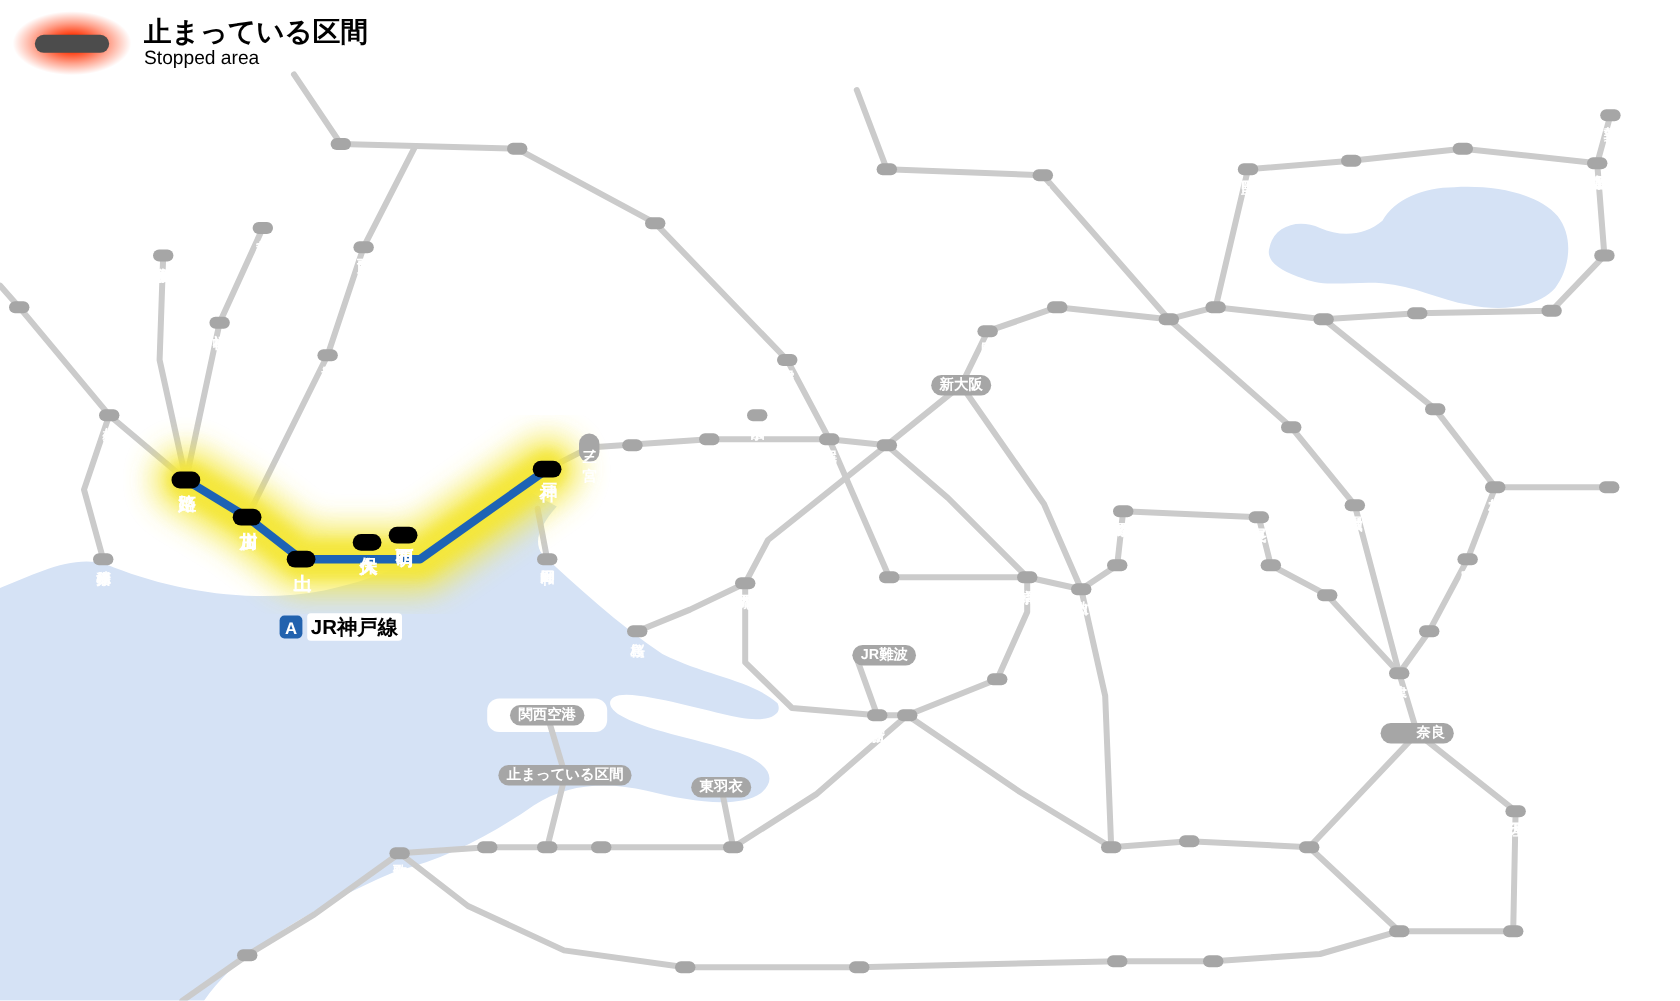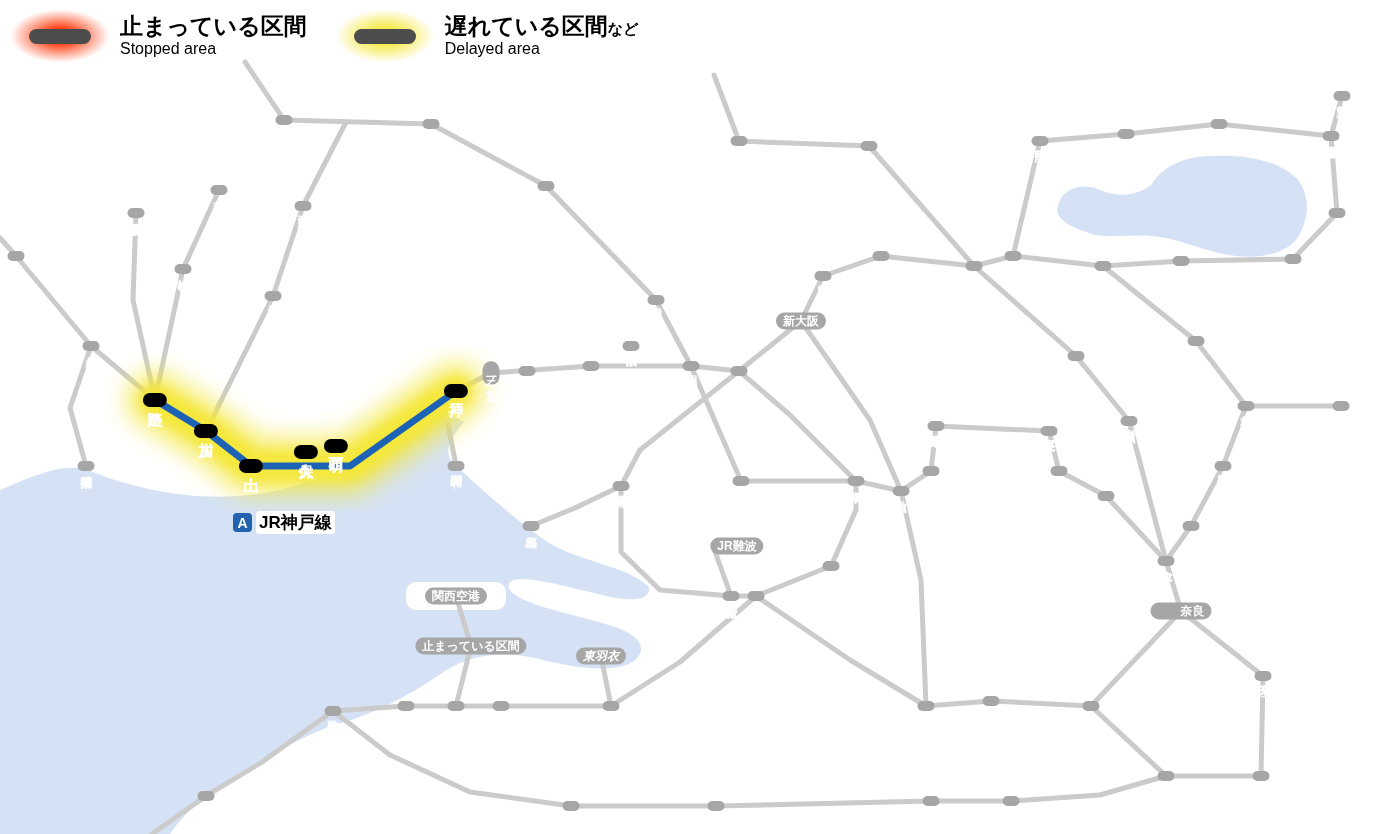--- a/index.html
+++ b/index.html
@@ -206,21 +206,21 @@
       <div class="station vert" style="left: 731px; top: 596px;">新今宮</div>
       <div class="station vert" style="left: 756px; top: 596px;">天王寺</div>
       <div class="station horiz" style="left: 1181px; top: 611px; padding-left: 30px;">奈良</div>
       <div class="station vert" style="left: 1263px; top: 676px;">天理</div>
       <div class="station vert" style="left: 1261px; top: 776px;">桜井</div>
       <div class="station vert" style="left: 1166px; top: 776px;">高田</div>
       <div class="station vert" style="left: 1091px; top: 706px;">王寺</div>
       <div class="station vert" style="left: 991px; top: 701px;">柏原</div>
       <div class="station vert" style="left: 926px; top: 706px;">久宝寺</div>
       <div class="station vert" style="left: 611px; top: 706px;">鳳</div>
-      <div class="station horiz" style="left: 601px; top: 656px; font-style: italic;">東羽衣</div>
+      <div class="station horiz" style="left: 601px; top: 656px;">東羽衣</div>
       <div class="station vert" style="left: 501px; top: 706px;">熊取</div>
       <div class="station vert" style="left: 456px; top: 706px;">日根野</div>
       <div class="station vert" style="left: 406px; top: 706px;">和泉砂川</div>
       <div class="station vert" style="left: 333px; top: 711px;">和歌山</div>
       <div class="station horiz" style="left: 456px; top: 596px;">関西空港</div>
       <div class="station horiz" style="left: 471px; top: 646px;">止まっている区間</div>
       <div class="station vert" style="left: 206px; top: 796px;">御坊</div>
       <div class="station vert" style="left: 571px; top: 806px;">粉河</div>
       <div class="station vert" style="left: 716px; top: 806px;">橋本</div>
       <div class="station vert" style="left: 931px; top: 801px;">五条</div>
@@ -235,24 +235,15 @@
   <div class="legend">
     <div class="legend-item">
       <div class="glowbox red">
         <div class="glowbar"></div>
       </div>
       <div class="ltext">
         <div class="ja">止まっている区間</div>
         <div class="en">Stopped area</div>
       </div>
     </div>
-    <div class="legend-item">
-      <div class="glowbox yellow">
-        <div class="glowbar"></div>
-      </div>
-      <div class="ltext">
-        <div class="ja"><span>遅れている区間</span><span class="suffix">など</span></div>
-        <div class="en">Delayed area</div>
-      </div>
-    </div>
   </div>
 
 </div>
 
 </body></html>

